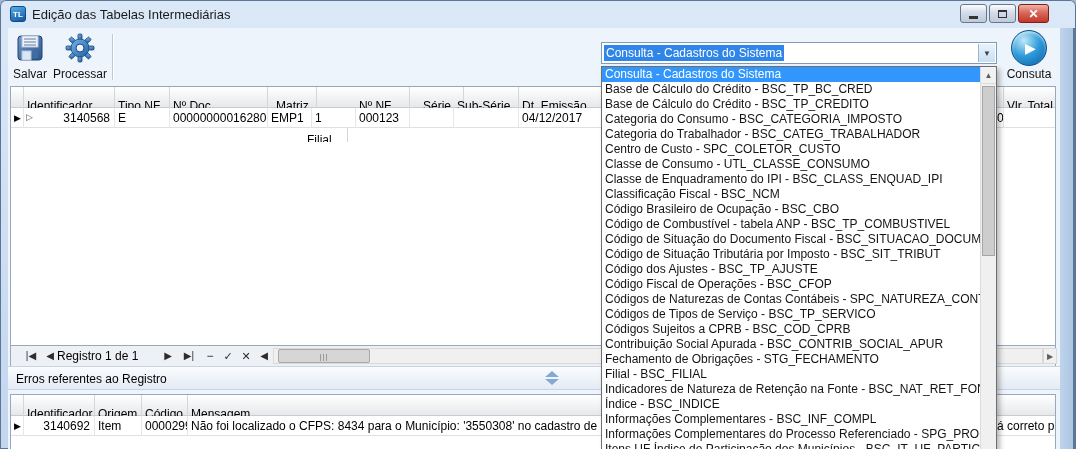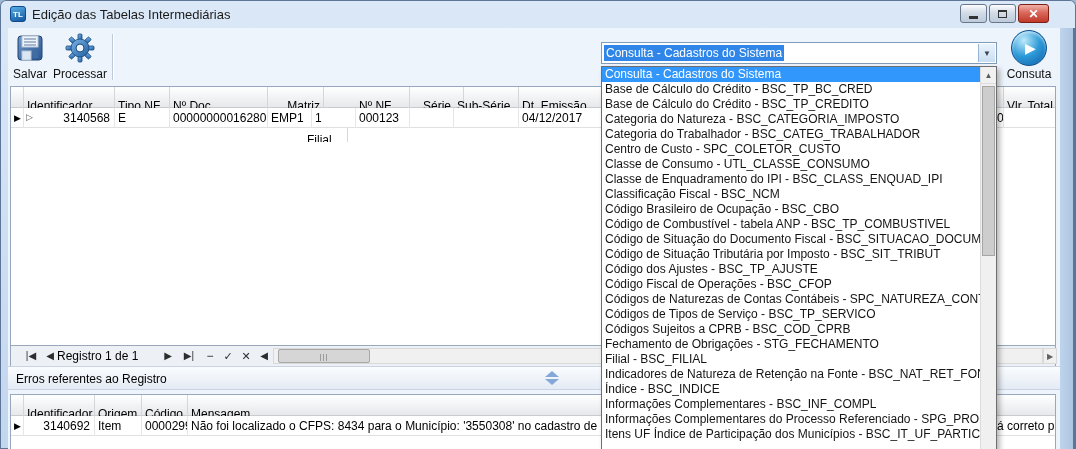--- a/index.html
+++ b/index.html
@@ -180,21 +180,21 @@
       </div>
     <span class="lbl">Consuta</span>
   </div>
 
   <div class="abs grid maingrid">
     <div class="hrow">
       <div class="hcell" style="left:0;width:13px;"></div>
       <div class="hcell" style="left:13px;width:91px;">Identificador</div>
       <div class="hcell" style="left:104px;width:55px;">Tipo NF</div>
       <div class="hcell" style="left:159px;width:98px;">Nº Doc.</div>
-      <div class="hcell" style="left:269px;width:44px;text-align:right;">Matriz</div>
+      <div class="hcell" style="left:262px;width:44px;">Matriz</div>
       <div class="hcell" style="left:293px;width:44px;margin-top:34px;">Filial</div>
       <div class="hcell" style="left:345px;width:54px;">Nº NF</div>
       <div class="hcell" style="left:409px;width:44px;">Série</div>
       <div class="hcell" style="left:443px;width:65px;">Sub-Série</div>
       <div class="hcell" style="left:508px;width:86px;">Dt. Emissão</div>
       <div class="hcell" style="left:594px;width:399px;"></div>
       <div class="hcell" style="left:993px;width:53px;border-right:none;">Vlr. Total</div>
     </div>
     <div class="drow" style="top:21px;">
       <div class="dcell indic" style="left:0;width:13px;">▶</div>
@@ -264,35 +264,36 @@
     <span class="combo-btn">
         <span>▼</span>
       </span>
   </div>
 
   <div class="abs ddlist">
     <div style="position:absolute;left:0;top:0;width:379px;">
         <div class="dd-item sel">Consulta - Cadastros do Sistema</div>
         <div class="dd-item">Base de Cálculo do Crédito - BSC_TP_BC_CRED</div>
         <div class="dd-item">Base de Cálculo do Crédito - BSC_TP_CREDITO</div>
-        <div class="dd-item">Categoria do Natureza - BSC_CATEGORIA_IMPOSTO</div>
+        <div class="dd-item">Categoria do Consumo - BSC_CATEGORIA_IMPOSTO</div>
         <div class="dd-item">Categoria do Trabalhador - BSC_CATEG_TRABALHADOR</div>
         <div class="dd-item">Centro de Custo - SPC_COLETOR_CUSTO</div>
         <div class="dd-item">Classe de Consumo - UTL_CLASSE_CONSUMO</div>
         <div class="dd-item">Classe de Enquadramento do IPI - BSC_CLASS_ENQUAD_IPI</div>
         <div class="dd-item">Classificação Fiscal - BSC_NCM</div>
         <div class="dd-item">Código Brasileiro de Ocupação - BSC_CBO</div>
         <div class="dd-item">Código de Combustível - tabela ANP - BSC_TP_COMBUSTIVEL</div>
         <div class="dd-item">Código de Situação do Documento Fiscal - BSC_SITUACAO_DOCUMENT</div>
         <div class="dd-item">Código de Situação Tributária por Imposto - BSC_SIT_TRIBUT</div>
         <div class="dd-item">Código dos Ajustes - BSC_TP_AJUSTE</div>
         <div class="dd-item">Código Fiscal de Operações - BSC_CFOP</div>
         <div class="dd-item">Códigos de Naturezas de Contas Contábeis - SPC_NATUREZA_CONTA</div>
         <div class="dd-item">Códigos de Tipos de Serviço - BSC_TP_SERVICO</div>
         <div class="dd-item">Códigos Sujeitos a CPRB - BSC_COD_CPRB</div>
+        <div class="dd-item">Contribuição Social Apurada - BSC_CONTRIB_SOCIAL_APUR</div>
         <div class="dd-item">Fechamento de Obrigações - STG_FECHAMENTO</div>
         <div class="dd-item">Filial - BSC_FILIAL</div>
         <div class="dd-item">Indicadores de Natureza de Retenção na Fonte - BSC_NAT_RET_FONTE</div>
         <div class="dd-item">Índice - BSC_INDICE</div>
         <div class="dd-item">Informações Complementares - BSC_INF_COMPL</div>
         <div class="dd-item">Informações Complementares do Processo Referenciado - SPG_PROCES</div>
         <div class="dd-item">Itens UF Índice de Participação dos Municípios - BSC_IT_UF_PARTICIP_M</div>
       </div>
     <div class="vscroll">
       <div class="vscroll-up"><span>▲</span></div>

